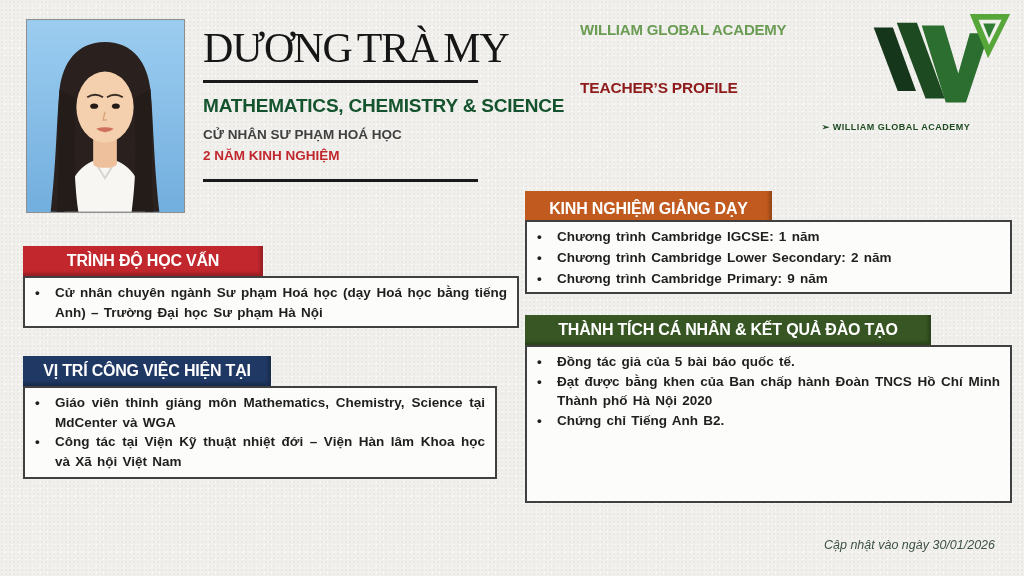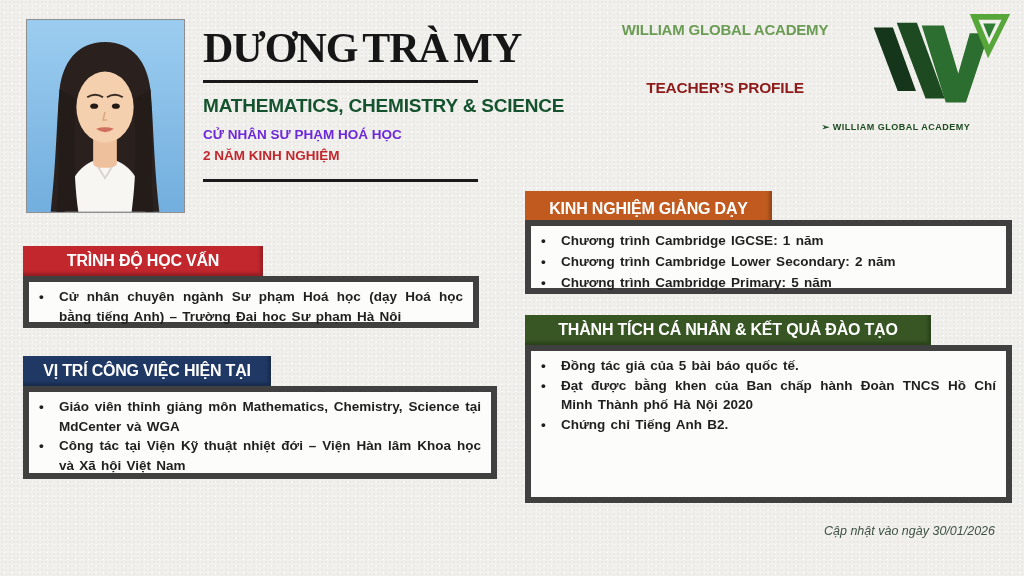--- a/index.html
+++ b/index.html
@@ -12,62 +12,62 @@
       radial-gradient(rgba(255,255,255,0.6) 1px, transparent 1px);
     background-size:4px 4px,7px 7px;
     background-position:0 0,2px 3px;
   }
   
   .photo{position:absolute;left:26px;top:19px;width:159px;height:194px;
     border:1px solid #8f8f8f;box-sizing:border-box;background:#7db8e8;}
   .photo svg{display:block;width:100%;height:100%;}
   
   .name{position:absolute;left:203px;top:24px;
-    font-family:"Liberation Serif",serif;font-weight:bold;font-size:42px;
+    font-family:"Liberation Serif",serif;font-weight:normal;font-size:42px;
     letter-spacing:-1px;word-spacing:-4px;color:#161616;white-space:nowrap;}
   .rule1{position:absolute;left:203px;top:80px;width:275px;height:3px;background:#1a1a1a;}
   .subjects{position:absolute;left:203px;top:95px;font-weight:bold;font-size:19px;
     color:#14532d;letter-spacing:-0.2px;white-space:nowrap;}
   .degree{position:absolute;left:203px;top:127px;font-weight:bold;font-size:13.5px;color:#3E6B35;white-space:nowrap;}
   .exp{position:absolute;left:203px;top:148px;font-weight:bold;font-size:13.5px;color:#C1272D;white-space:nowrap;}
   .rule2{position:absolute;left:203px;top:179px;width:275px;height:2.5px;background:#1a1a1a;}
   
-  .brand{position:absolute;left:580px;top:22px;width:290px;text-align:center;line-height:1.1;}
+  .brand{position:absolute;left:580px;top:22px;width:290px;text-align:left;line-height:1.1;}
   .brand .academy{font-weight:bold;font-size:15px;color:#6B9C53;letter-spacing:-0.2px;white-space:nowrap;}
   .brand .doctype{font-weight:bold;font-size:15.5px;color:#8E1A1A;letter-spacing:-0.2px;white-space:nowrap;margin-top:40px;}
   .logo{position:absolute;left:866px;top:14px;width:148px;height:112px;}
   .logo svg{display:block;width:148px;height:100px;}
   .logo-caption{position:absolute;left:816px;top:122px;width:160px;text-align:center;
     font-weight:bold;font-size:9px;color:#1d4a21;letter-spacing:0.5px;white-space:nowrap;}
   
   .sec{position:absolute;}
   .sec .banner{position:absolute;top:0;left:0;height:30px;color:#ffffff;font-weight:bold;
     font-size:16px;display:flex;align-items:center;justify-content:center;
     box-shadow:inset -3px -3px 3px rgba(0,0,0,0.22);padding:0 8px;box-sizing:border-box;
     white-space:nowrap;letter-spacing:-0.2px;}
-  .sec .box{position:absolute;left:0;background:#fcfcfa;border:6px solid #404040;box-sizing:border-box;}
+  .sec .box{position:absolute;left:0;background:#fcfcfa;border:2px solid #404040;box-sizing:border-box;}
   .sec ul{margin:0;padding:5px 10px 5px 0;list-style:none;}
   .sec li{position:relative;padding-left:30px;font-weight:bold;font-size:13.5px;
     line-height:1.45;color:#1f1f1f;text-align:justify;word-spacing:1.5px;}
   .sec li::before{content:"\2022";position:absolute;left:10px;}
   .sec-education{left:23px;top:246px;width:474px;}
   .sec-education .banner{width:240px;background:#C1272D;}
-  .sec-education .box{top:30px;width:456px;height:52px;}
+  .sec-education .box{top:30px;width:496px;height:52px;}
   .sec-position{left:23px;top:356px;width:474px;}
   .sec-position .banner{width:248px;background:#1F3864;}
   .sec-position .box{top:30px;width:474px;height:93px;}
   .sec-experience{left:525px;top:191px;width:487px;}
   .sec-experience .banner{width:247px;height:36px;background:#C05A1F;}
   .sec-experience .box{top:29px;width:487px;height:74px;}
   .sec-experience li{line-height:1.55;}
   .sec-achievements{left:525px;top:315px;width:487px;}
   .sec-achievements .banner{width:406px;background:#375623;}
   .sec-achievements .box{top:30px;width:487px;height:158px;}
   
-  .footer{position:absolute;right:29px;top:524px;font-style:italic;font-size:12.5px;
+  .footer{position:absolute;right:29px;top:538px;font-style:italic;font-size:12.5px;
     color:#3f5244;white-space:nowrap;}
 </style>
 </head>
 <body>
 
 <div class="photo">
   <svg viewBox="0 0 159 194">
     <defs>
       <linearGradient id="pbg" x1="0" y1="0" x2="0" y2="1">
         <stop offset="0" stop-color="#9ccdf0"></stop>
@@ -88,21 +88,21 @@
     <ellipse cx="68" cy="87" rx="4" ry="2.6" fill="#231a16"></ellipse>
     <ellipse cx="90" cy="87" rx="4" ry="2.6" fill="#231a16"></ellipse>
     <path d="M79,93 L77,101 L81,101" stroke="#d9a87f" stroke-width="1.5" fill="none"></path>
     <path d="M70,110 Q79,117 88,110 Q79,107 70,110" fill="#cf6f5e"></path>
   </svg>
 </div>
 
 <div class="name">DƯƠNG TRÀ MY</div>
 <div class="rule1"></div>
 <div class="subjects">MATHEMATICS, CHEMISTRY &amp; SCIENCE</div>
-<div class="degree" style="color: #6d28d9;">CỬ NHÂN SƯ PHẠM HOÁ HỌC</div>
+<div class="degree" style="color: #404040;">CỬ NHÂN SƯ PHẠM HOÁ HỌC</div>
 <div class="exp" style="color: rgb(193, 39, 45);">2 NĂM KINH NGHIỆM</div>
 <div class="rule2"></div>
 
 <div class="brand">
   <div class="academy" style="color: rgb(107, 156, 83);">WILLIAM GLOBAL ACADEMY</div>
   <div class="doctype" style="color: rgb(142, 26, 26);">TEACHER’S PROFILE</div>
 </div>
 
 <div class="logo">
   <svg viewBox="0 0 150 104">
@@ -134,21 +134,21 @@
       </ul>
   </div>
 </section>
 
 <section class="sec sec-experience">
   <div class="banner" style="background-color: rgb(192, 90, 31);">KINH NGHIỆM GIẢNG DẠY</div>
   <div class="box">
     <ul>
         <li>Chương trình Cambridge IGCSE: 1 năm</li>
         <li>Chương trình Cambridge Lower Secondary: 2 năm</li>
-        <li>Chương trình Cambridge Primary: 5 năm</li>
+        <li>Chương trình Cambridge Primary: 9 năm</li>
       </ul>
   </div>
 </section>
 
 <section class="sec sec-achievements">
   <div class="banner" style="background-color: rgb(55, 86, 35);">THÀNH TÍCH CÁ NHÂN &amp; KẾT QUẢ ĐÀO TẠO</div>
   <div class="box">
     <ul>
         <li>Đồng tác giả của 5 bài báo quốc tế.</li>
         <li>Đạt được bằng khen của Ban chấp hành Đoàn TNCS Hồ Chí Minh Thành phố Hà Nội 2020</li>

